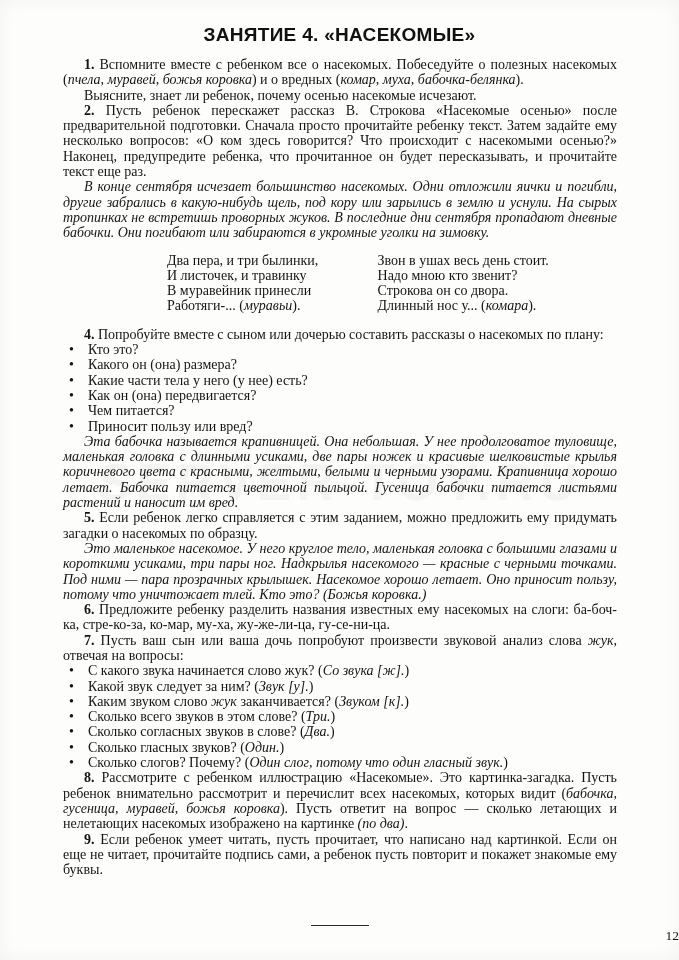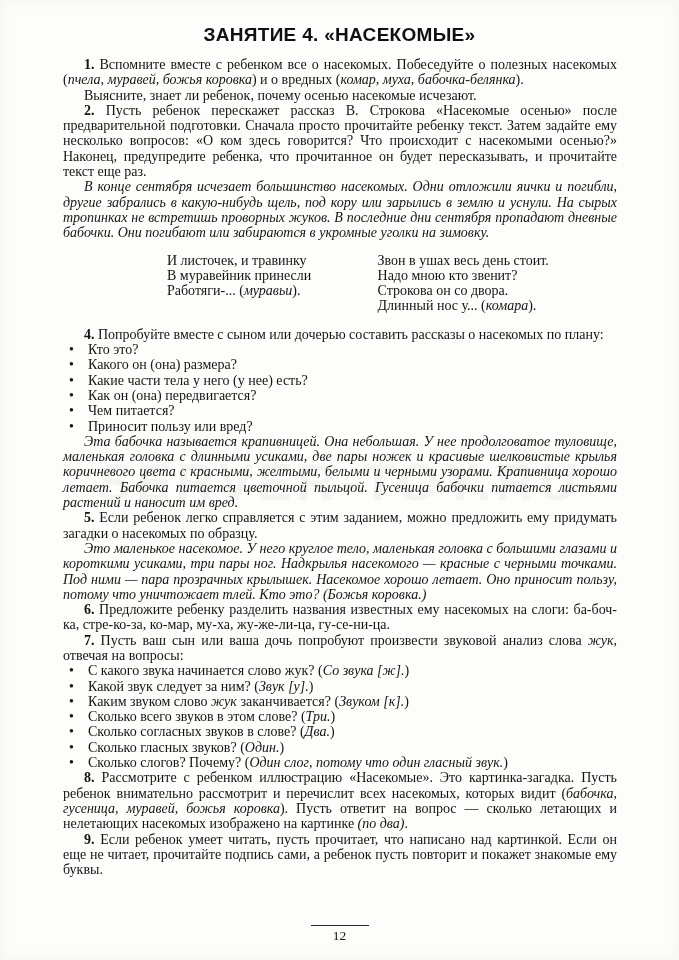--- a/index.html
+++ b/index.html
@@ -39,41 +39,42 @@
   .watermark{
     position:absolute;top:452px;left:0;right:0;
     text-align:center;
     font-family:"Liberation Sans", sans-serif;
     font-weight:bold;font-size:52px;letter-spacing:5px;
     color:rgba(90,90,90,0.055);
     transform:skewX(-4deg);
     pointer-events:none;
   }
   .footer{
-    position:absolute;left:0;right:0;top:925px;text-align:center;
+    position:absolute;left:0;right:0;top:925px;text-align:right;
   }
   .footer-rule{
     width:58px;height:0;border-top:1.6px solid #2a2a2a;
     margin:0 auto 2px auto;
   }
   .page-number{font-size:13.5px;color:#151413;}
 </style>
 </head>
 <body>
 
 <div class="page">
   <div class="watermark">SERVER-TOY.RU</div>
   <h1 class="doc-title">ЗАНЯТИЕ 4. «НАСЕКОМЫЕ»</h1>
   <div class="doc-body">
       <p class="para"><b>1.</b><span> Вспомните вместе с ребенком все о насекомых. Побеседуйте о полезных насекомых (</span><i>пчела, муравей, божья коровка</i><span>) и о вредных (</span><i>комар, муха, бабочка-белянка</i><span>).</span></p>
       <p class="para"><span>Выясните, знает ли ребенок, почему осенью насекомые исчезают.</span></p>
       <p class="para"><b>2.</b><span> Пусть ребенок перескажет рассказ В. Строкова «Насекомые осенью» после предварительной подготовки. Сначала просто прочитайте ребенку текст. Затем задайте ему несколько вопросов: «О ком здесь говорится? Что происходит с насекомыми осенью?» Наконец, предупредите ребенка, что прочитанное он будет пересказывать, и прочитайте текст еще раз.</span></p>
       <p class="para ital"><i>В конце сентября исчезает большинство насекомых. Одни отложили яички и погибли, другие забрались в какую-нибудь щель, под кору или зарылись в землю и уснули. На сырых тропинках не встретишь проворных жуков. В последние дни сентября пропадают дневные бабочки. Они погибают или забираются в укромные уголки на зимовку.</i></p>
       <div class="verse">
         <div class="vcol left">
+          <div class="vline"><span>Два пера, и три былинки,</span></div>
           <div class="vline"><span>И листочек, и травинку</span></div>
           <div class="vline"><span>В муравейник принесли</span></div>
           <div class="vline"><span>Работяги-... (</span><i>муравьи</i><span>).</span></div>
         </div>
         <div class="vcol right">
           <div class="vline"><span>Звон в ушах весь день стоит.</span></div>
           <div class="vline"><span>Надо мною кто звенит?</span></div>
           <div class="vline"><span>Строкова он со двора.</span></div>
           <div class="vline"><span>Длинный нос у... (</span><i>комара</i><span>).</span></div>
         </div>

